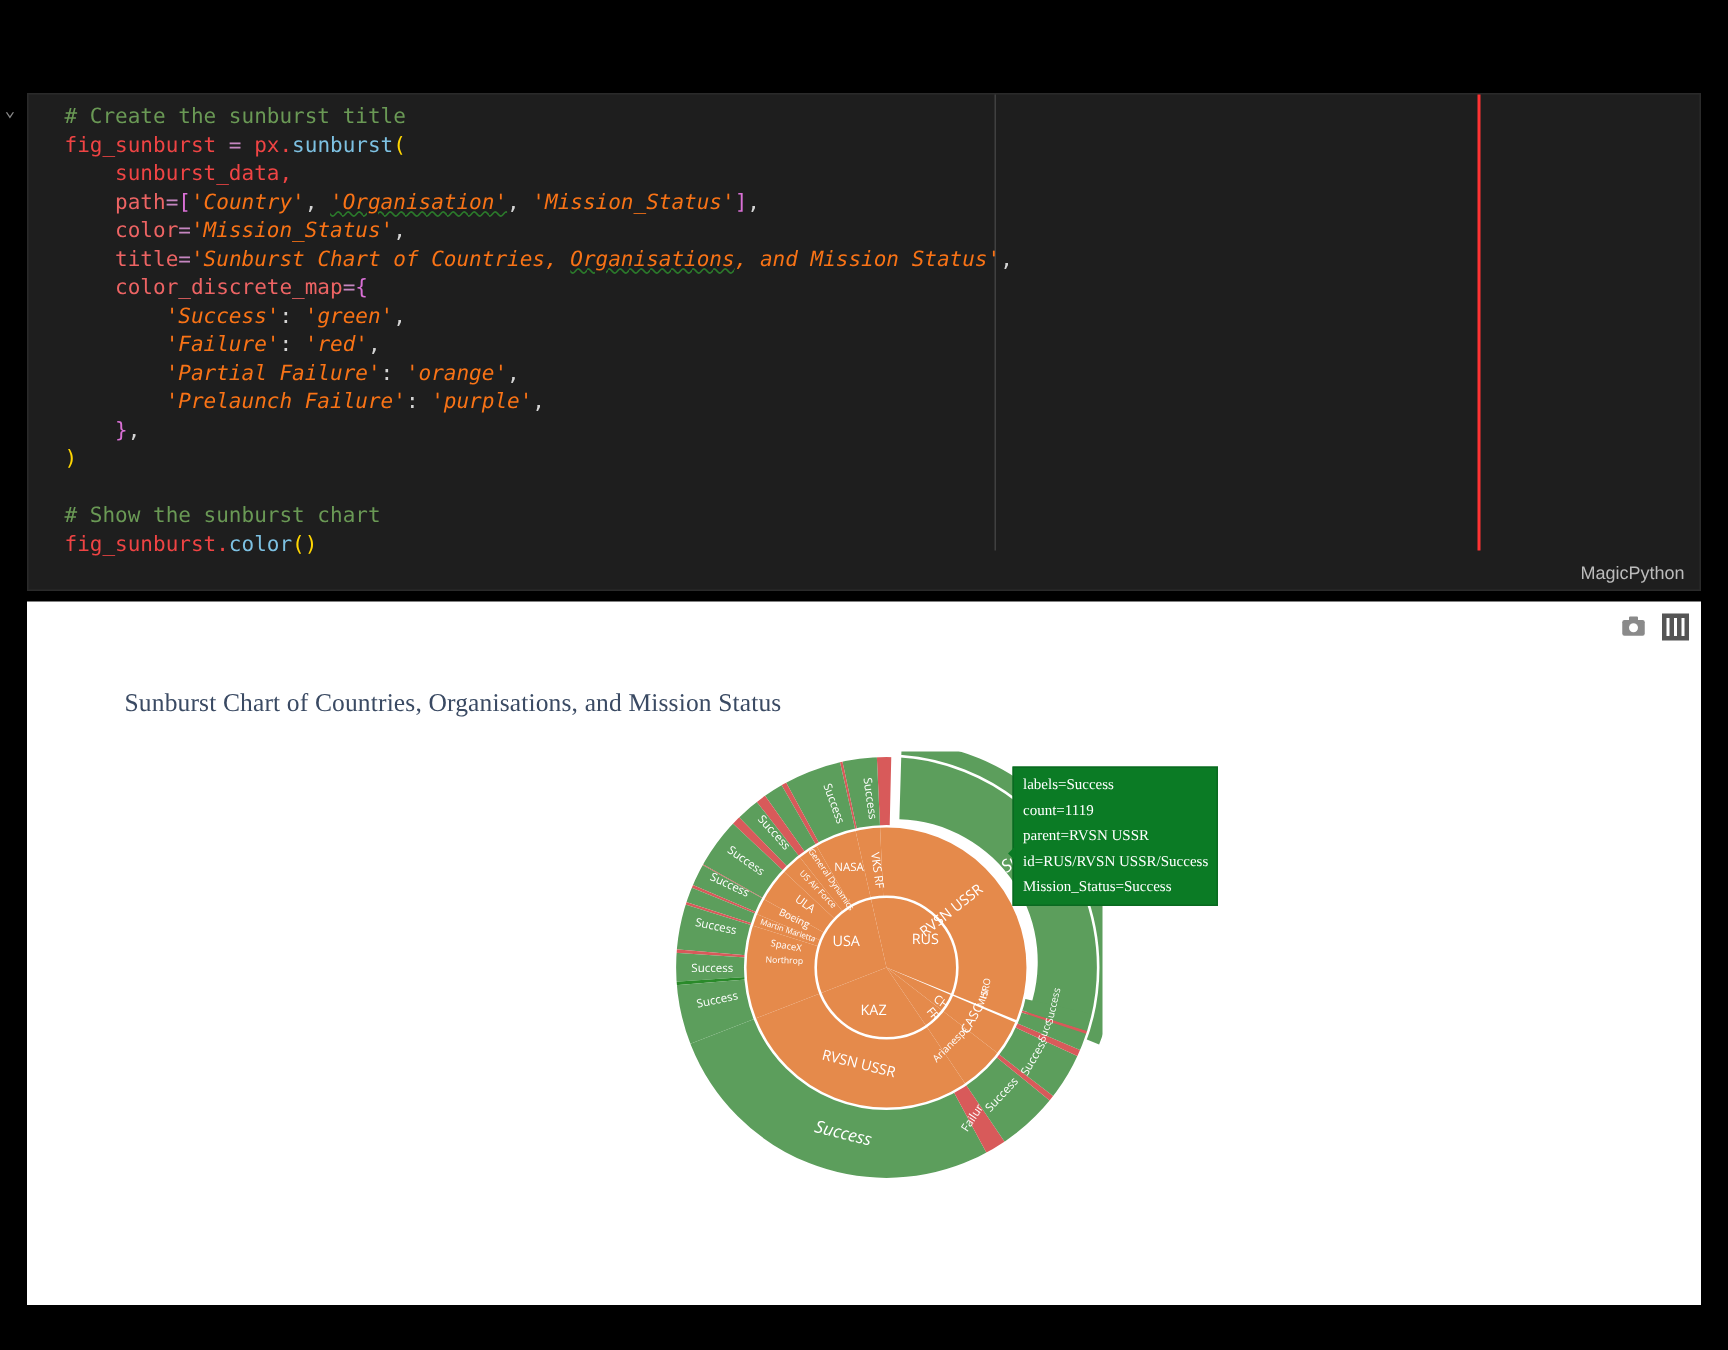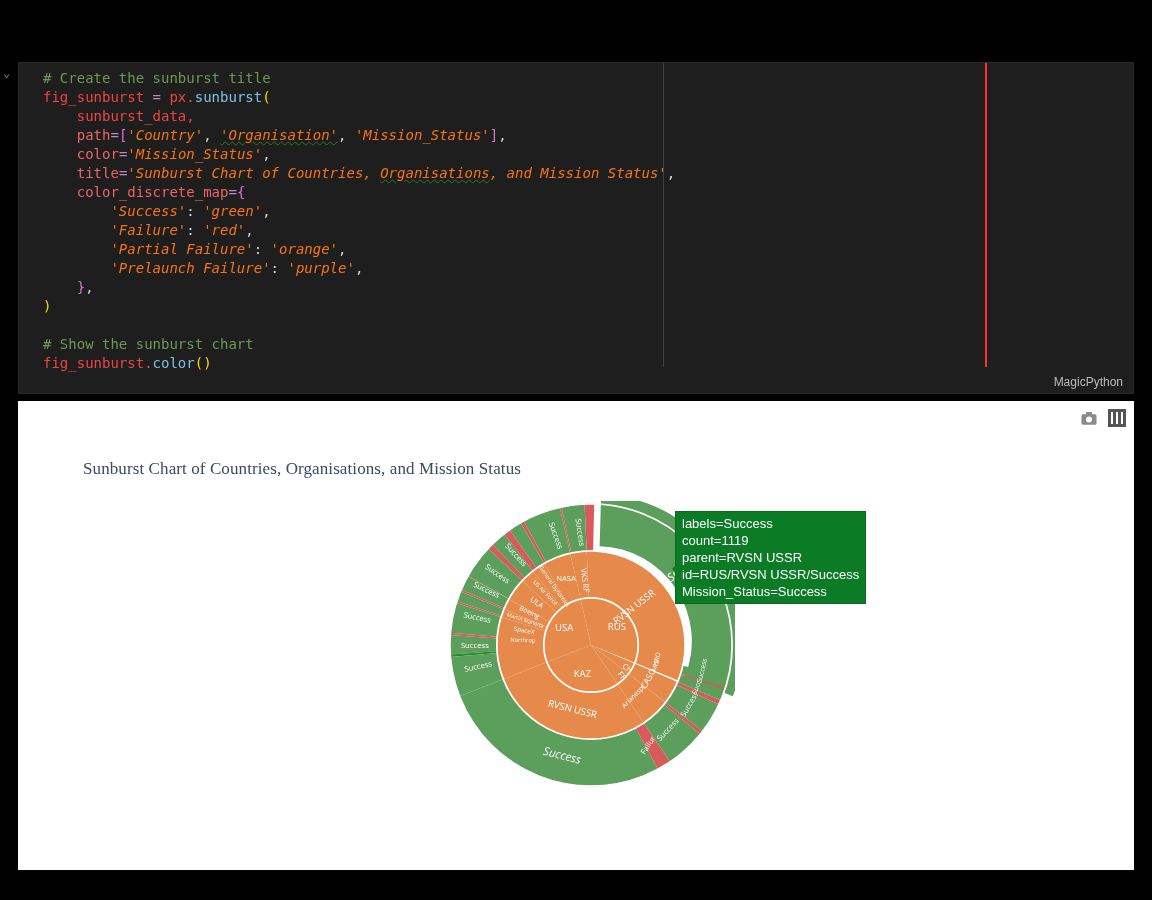--- a/index.html
+++ b/index.html
@@ -79,23 +79,23 @@
     font-family: "Open Sans", "Segoe UI", Arial, sans-serif;
   }
   svg.sunburst {
     position: absolute; left: 429px; top: 100px; width: 288px; height: 288px;
   }
   .arc-label { fill: #fff; font-size: 10px; text-anchor: middle; font-family: "Open Sans", Arial, sans-serif; }
   .arc-label-sm { fill: #fff; font-size: 8px; text-anchor: middle; }
   .tooltip {
     position: absolute; left: 657px; top: 110px;
     background: #0b7b25; color: #fff;
-    font-size: 13px; line-height: 17px;
+    font-size: 10px; line-height: 17px;
     padding: 3px 6px;
-    font-family: Liberation Sans, sans-serif;
+    font-family: Liberation Serif, serif;
     white-space: pre;
     border:1px solid #0a6a21;
   }
   .tooltip::before{
     content:""; position:absolute; left:-9px; top:52px;
     border:5px solid transparent; border-right-color:#0b7b25;
   }
 </style>
 </head>
 <body>

